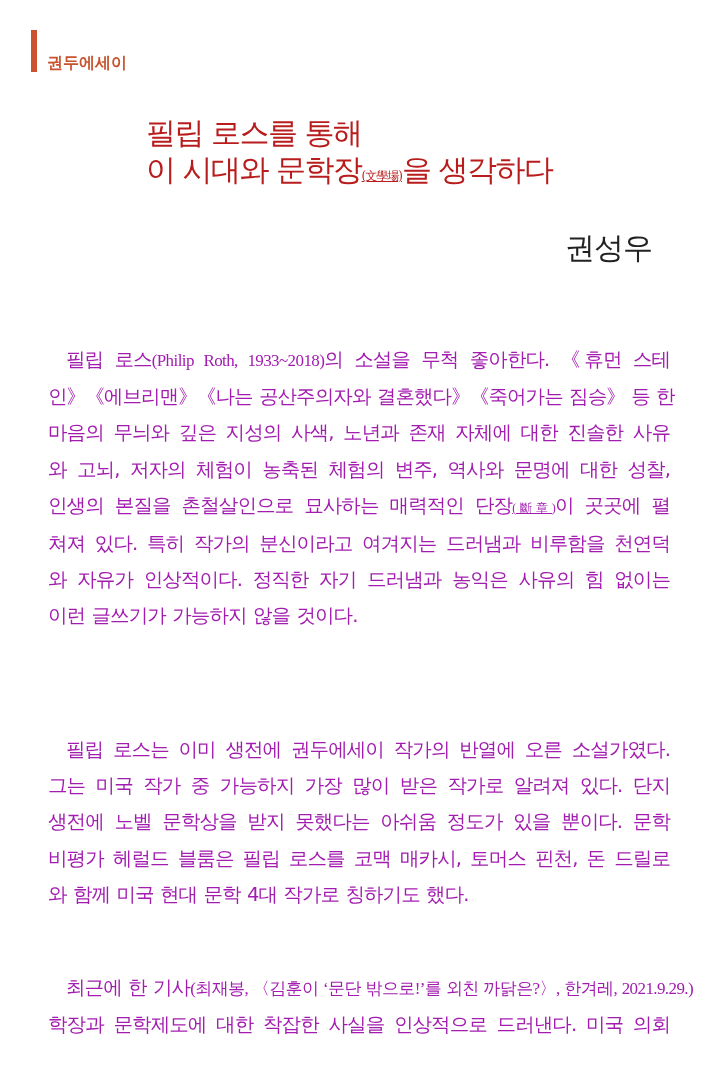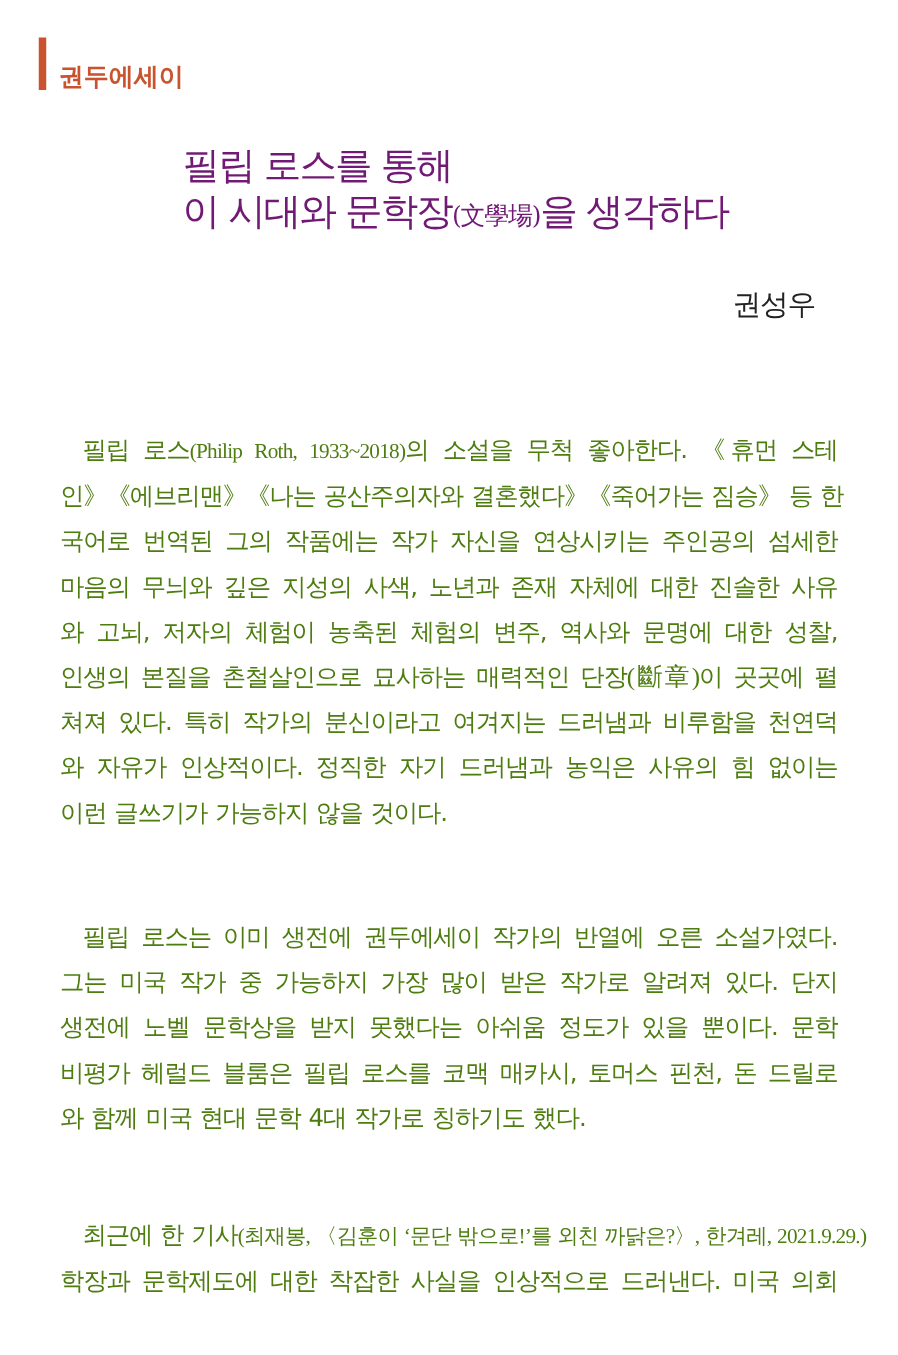--- a/index.html
+++ b/index.html
@@ -10,46 +10,46 @@
     }
     .section-tag {
       position: absolute; left: 31px; top: 32px;
       display: flex; align-items: flex-end; height: 40px;
     }
     .section-bar {
       width: 6px; height: 42px; background: #c8532e; margin-right: 10px;
     }
     .section-label {
       font-family: "DejaVu Sans", "Liberation Sans", sans-serif;
-      font-weight: bold; font-size: 20px; color: #c8532e;
+      font-weight: bold; font-size: 16px; color: #c8532e;
       letter-spacing: 0px; line-height: 1; margin-bottom: 1px;
     }
     .title {
       position: absolute; left: 146px; top: 114px;
       font-family: "DejaVu Sans", "Liberation Sans", sans-serif;
-      font-size: 30px; line-height: 37px; color: #701a75;
+      font-size: 30px; line-height: 37px; color: #b91c1c;
       letter-spacing: -1.5px;
     }
-    .title .hanja { font-family: "DejaVu Serif", serif; font-size: 20px; letter-spacing: -1px; }
+    .title .hanja { font-family: "DejaVu Serif", serif; font-size: 12px; letter-spacing: -1px; text-decoration: underline; }
     .author {
       position: absolute; right: 66px; top: 228px;
       font-family: Liberation Serif, serif;
-      font-size: 23px; color: #222; letter-spacing: -1px;
+      font-size: 30px; color: #222; letter-spacing: -1px;
     }
     .body-text {
       position: absolute; left: 48px; width: 622px;
       font-family: "DejaVu Sans", "Liberation Sans", sans-serif;
-      font-size: 19.5px; line-height: 36.2px; color: #4d7c0f;
+      font-size: 19.5px; line-height: 36.2px; color: #a21caf;
       letter-spacing: -0.9px; text-align: justify; text-align-last: left;
       word-spacing: 1px;
     }
     .body-text .line { display: block; white-space: nowrap; text-align-last: justify; }
     .body-text .line.last { text-align-last: left; }
     .body-text .small { font-family: "Liberation Serif", serif; font-size: 17px; letter-spacing: -0.6px; }
-    .body-text .tiny { font-family: "Liberation Serif", serif; font-size: 20px; letter-spacing: -0.8px; }
+    .body-text .tiny { font-family: "Liberation Serif", serif; font-size: 12px; letter-spacing: -0.8px; text-decoration: underline; }
     .indent { padding-left: 18px; }
     #p1 { top: 342px; }
     #p2 { top: 732px; }
     #p3 { top: 970px; }
   </style>
 </head>
 <body>
 
 <div class="section-tag">
   <div class="section-bar"></div>
@@ -59,21 +59,20 @@
 <div class="title">
   <div>필립 로스를 통해</div>
   <div><span>이 시대와 문학장</span><span class="hanja">(文學場)</span><span>을 생각하다</span></div>
 </div>
 
 <div class="author">권성우</div>
 
 <div class="body-text" id="p1">
   <span class="line indent"><span>필립 로스</span><span class="small">(Philip Roth, 1933~2018)</span><span>의 소설을 무척 좋아한다. 《휴먼 스테</span></span>
   <span class="line">인》《에브리맨》《나는 공산주의자와 결혼했다》《죽어가는 짐승》 등 한</span>
-  <span class="line">국어로 번역된 그의 작품에는 작가 자신을 연상시키는 주인공의 섬세한</span>
   <span class="line">마음의 무늬와 깊은 지성의 사색, 노년과 존재 자체에 대한 진솔한 사유</span>
   <span class="line">와 고뇌, 저자의 체험이 농축된 체험의 변주, 역사와 문명에 대한 성찰,</span>
   <span class="line"><span>인생의 본질을 촌철살인으로 묘사하는 매력적인 단장</span><span class="tiny">(斷章)</span><span>이 곳곳에 펼</span></span>
   <span class="line">쳐져 있다. 특히 작가의 분신이라고 여겨지는 드러냄과 비루함을 천연덕</span>
   <span class="line">와 자유가 인상적이다. 정직한 자기 드러냄과 농익은 사유의 힘 없이는</span>
   <span class="line last">이런 글쓰기가 가능하지 않을 것이다.</span>
 </div>
 
 <div class="body-text" id="p2">
   <span class="line indent">필립 로스는 이미 생전에 권두에세이 작가의 반열에 오른 소설가였다.</span>

